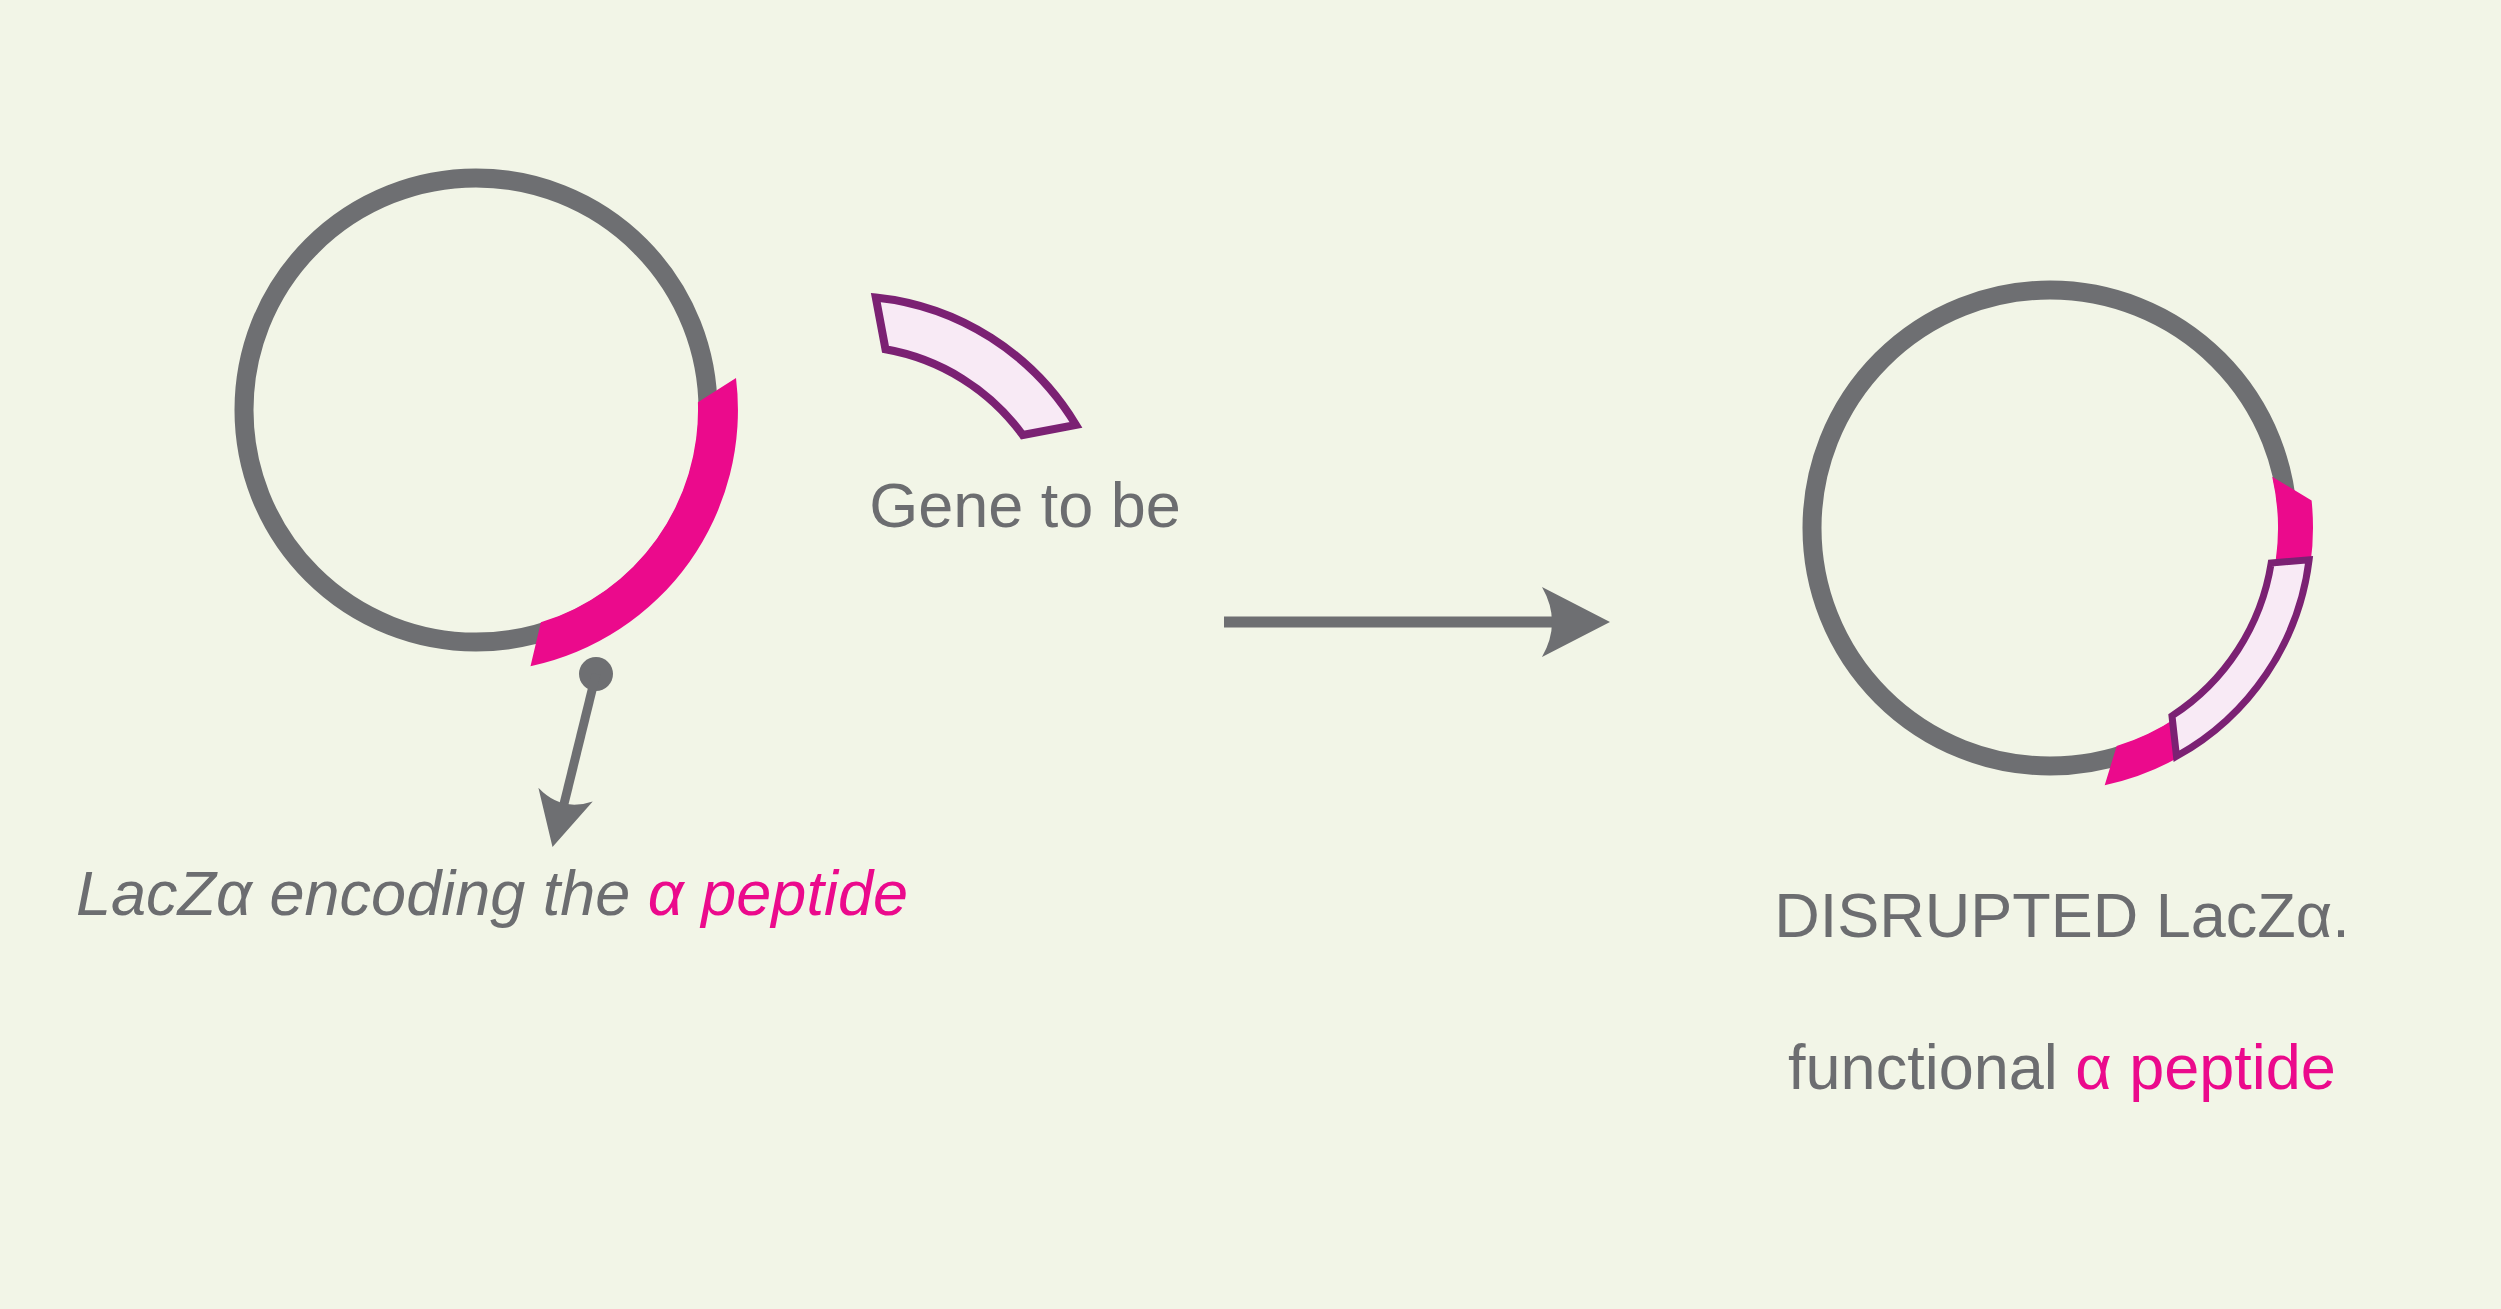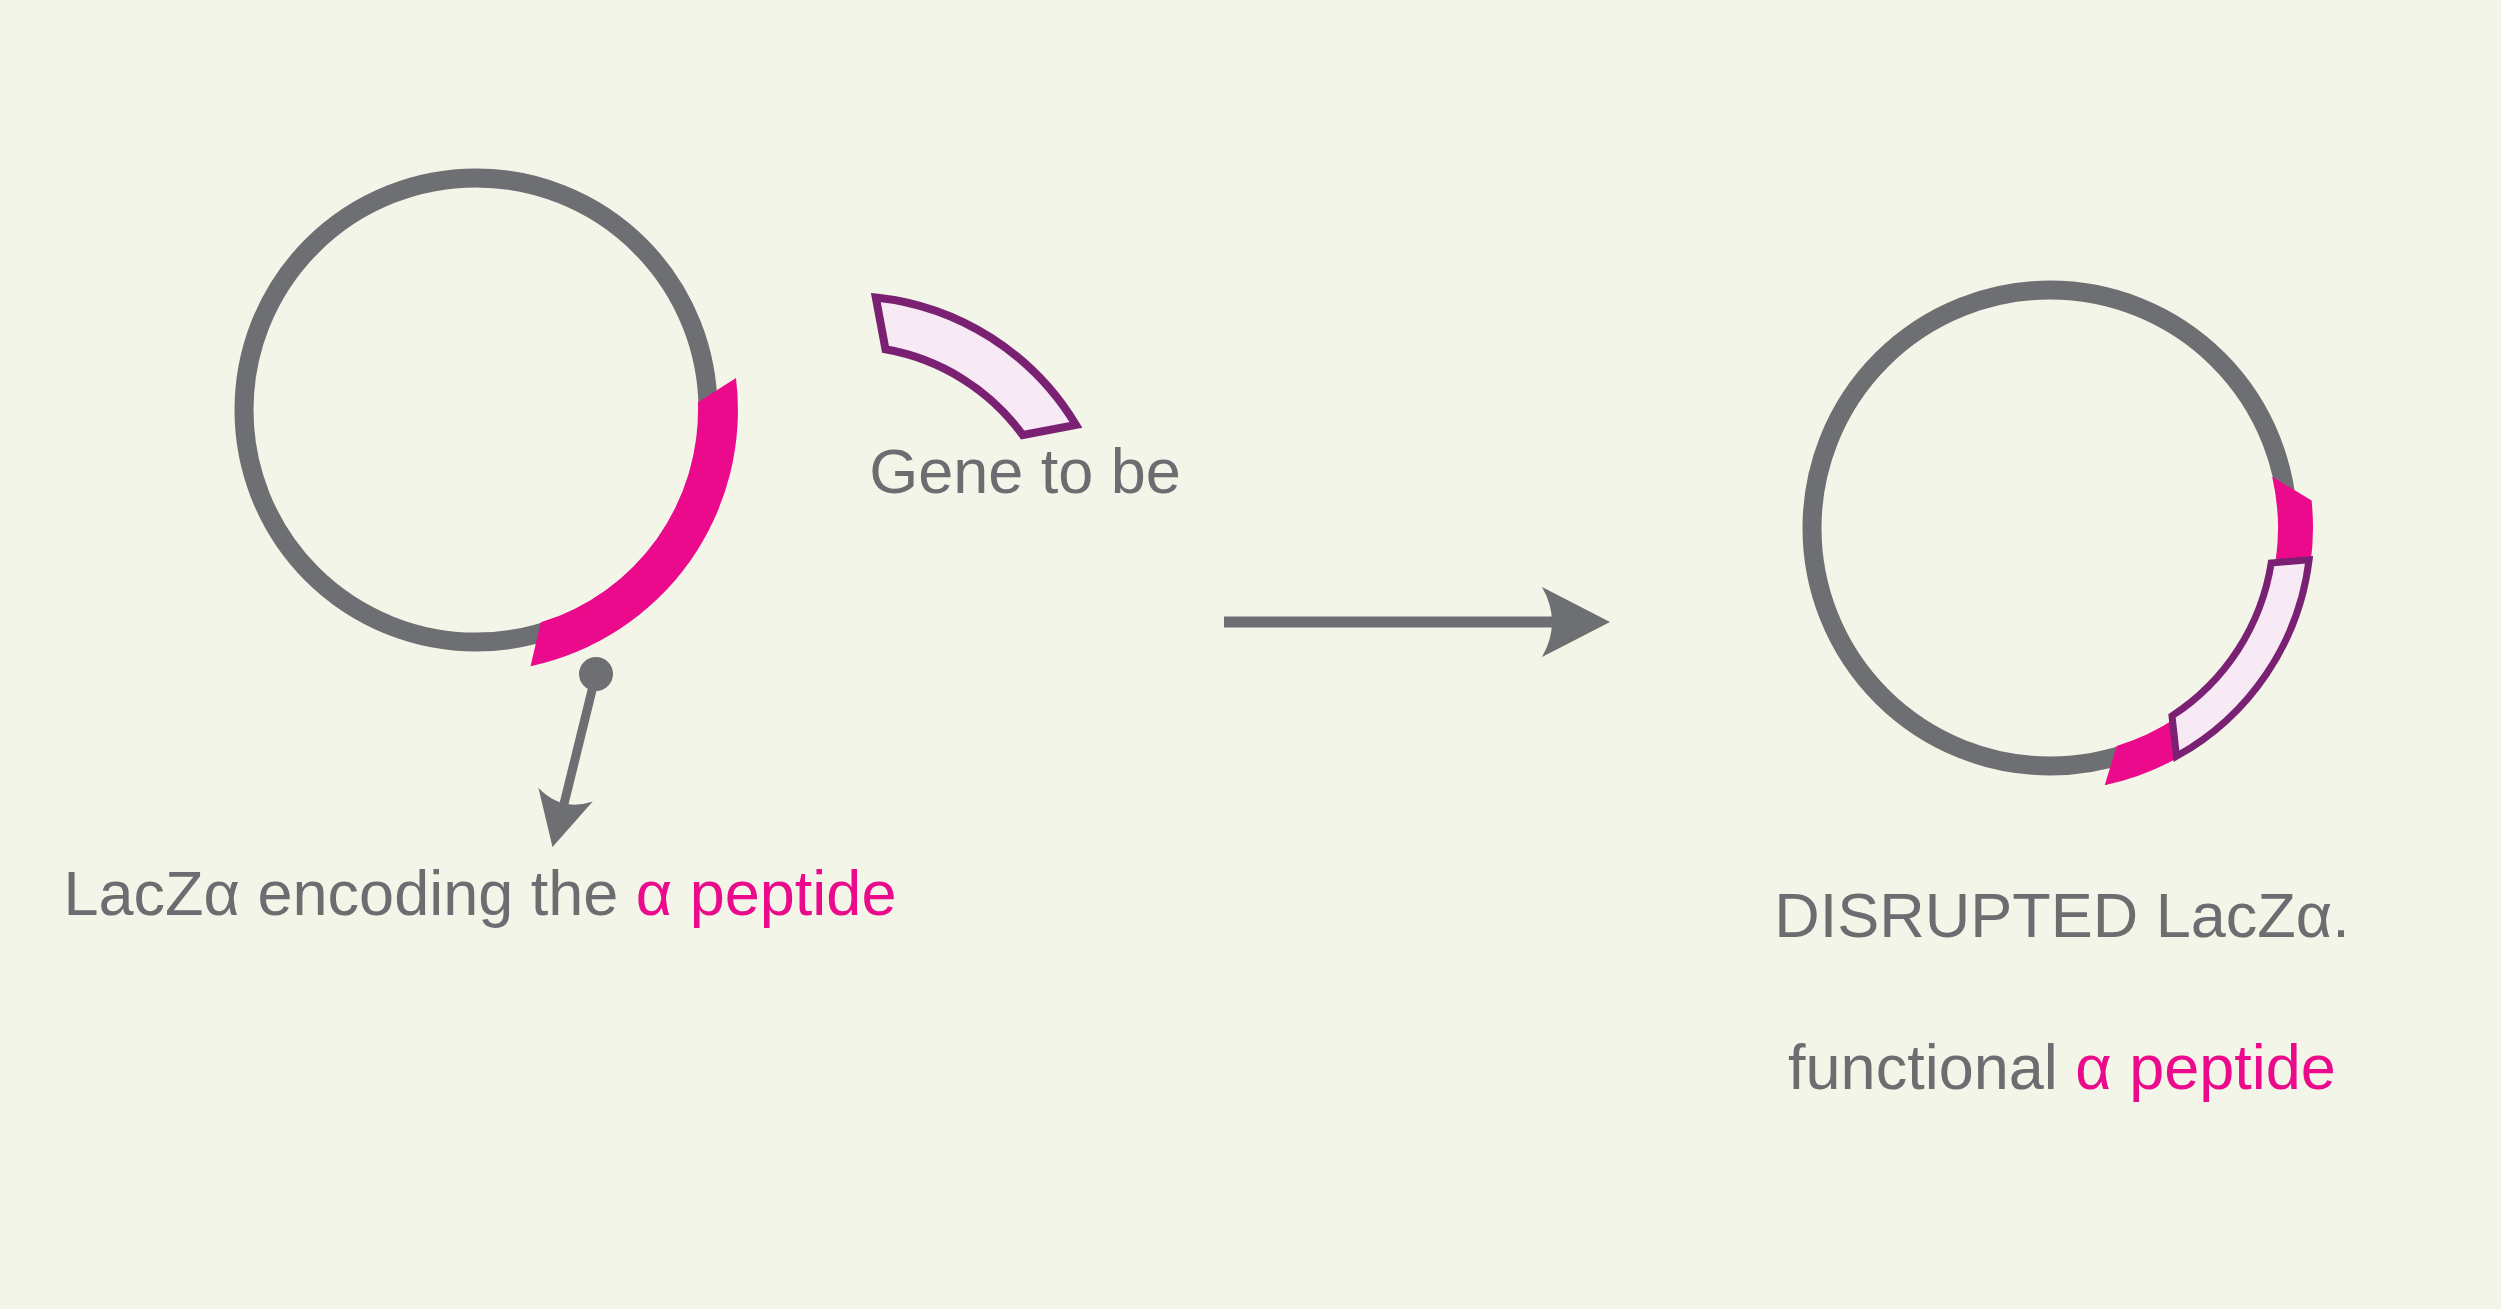--- a/index.html
+++ b/index.html
@@ -19,21 +19,21 @@
   .gray-fill   { fill:var(--gray); }
   .gray-line   { stroke:var(--gray); }
   .label {
     position:absolute;
     color:var(--text_gray);
     font-size:63px;
     line-height:76px;
     text-align:center;
     white-space:pre-line;
   }
-  .label.gene { line-height:73px; }
+  .label.gene { line-height:73px;margin-top:34px; }
   .pink-text { color:var(--pink); }
 </style>
 </head>
 <body>
 
 <div class="diagram">
 
   <svg class="layer" width="2501" height="1309" viewBox="0 0 2501 1309">
 
     <g>
@@ -52,19 +52,19 @@
     </g>
 
     <g>
       <circle class="ring" cx="2050" cy="528" r="238"></circle>
       <path class="pink-seg" d="M2272.2 476.7 L2311.6 500.5 A263 263 0 0 1 2310.4 564.6 L2275.8 559.7 A228 228 0 0 0 2272.2 476.7 Z"></path>
       <path class="pink-seg" d="M2197.1 746.0 A263 263 0 0 1 2104.7 785.2 L2116.7 746.0 A228 228 0 0 0 2177.5 717.0 Z"></path>
       <path class="insert-seg" d="M2309.1 559.8 A261 261 0 0 1 2176.5 756.3 L2172.0 715.9 A224 224 0 0 0 2271.2 563.0 Z"></path>
     </g>
   </svg>
 
-  <div class="label" style="left:30px; top:855px; width:900px;"><span>LacZα encoding the </span><span class="pink-text">α peptide</span></div>
+  <div class="label" style="left:42px; top:855px; width:900px;font-style:italic;"><span>LacZα encoding the </span><span class="pink-text">α peptide</span></div>
 
   <div class="label gene" style="left:825px; top:435px; width:400px;"><span>Gene to be</span><br></div>
 
   <div class="label" style="left:1762px; top:877px; width:600px;"><span>DISRUPTED LacZα.</span><br><br><span>functional </span><span class="pink-text">α peptide</span></div>
 
 </div>
 
 </body></html>

